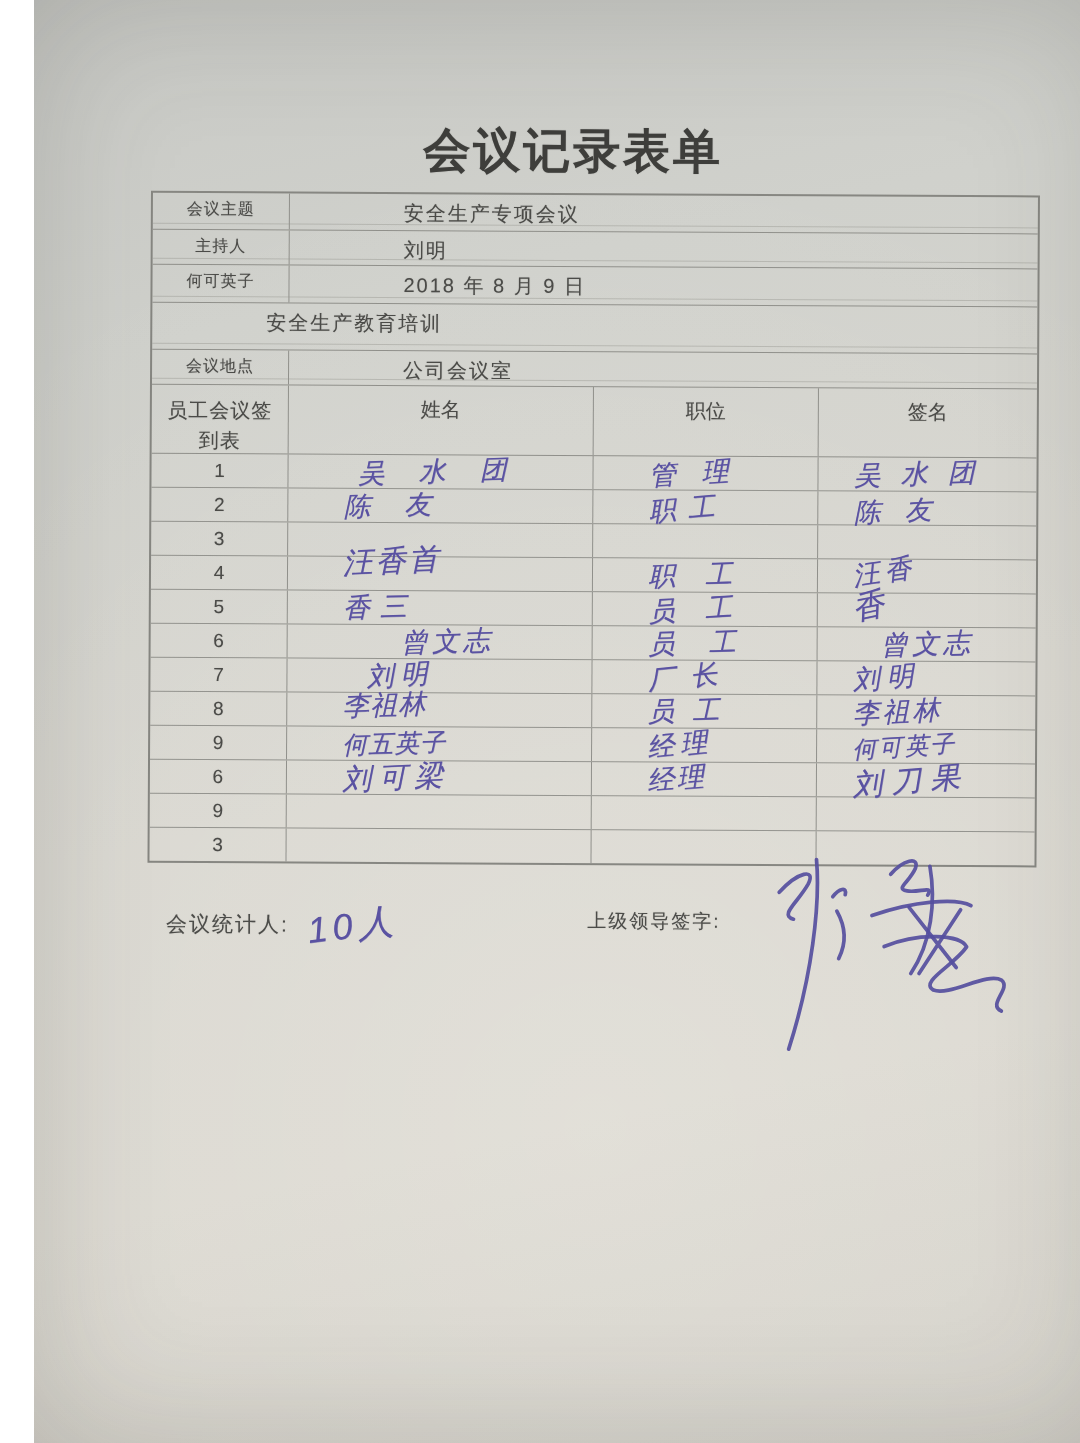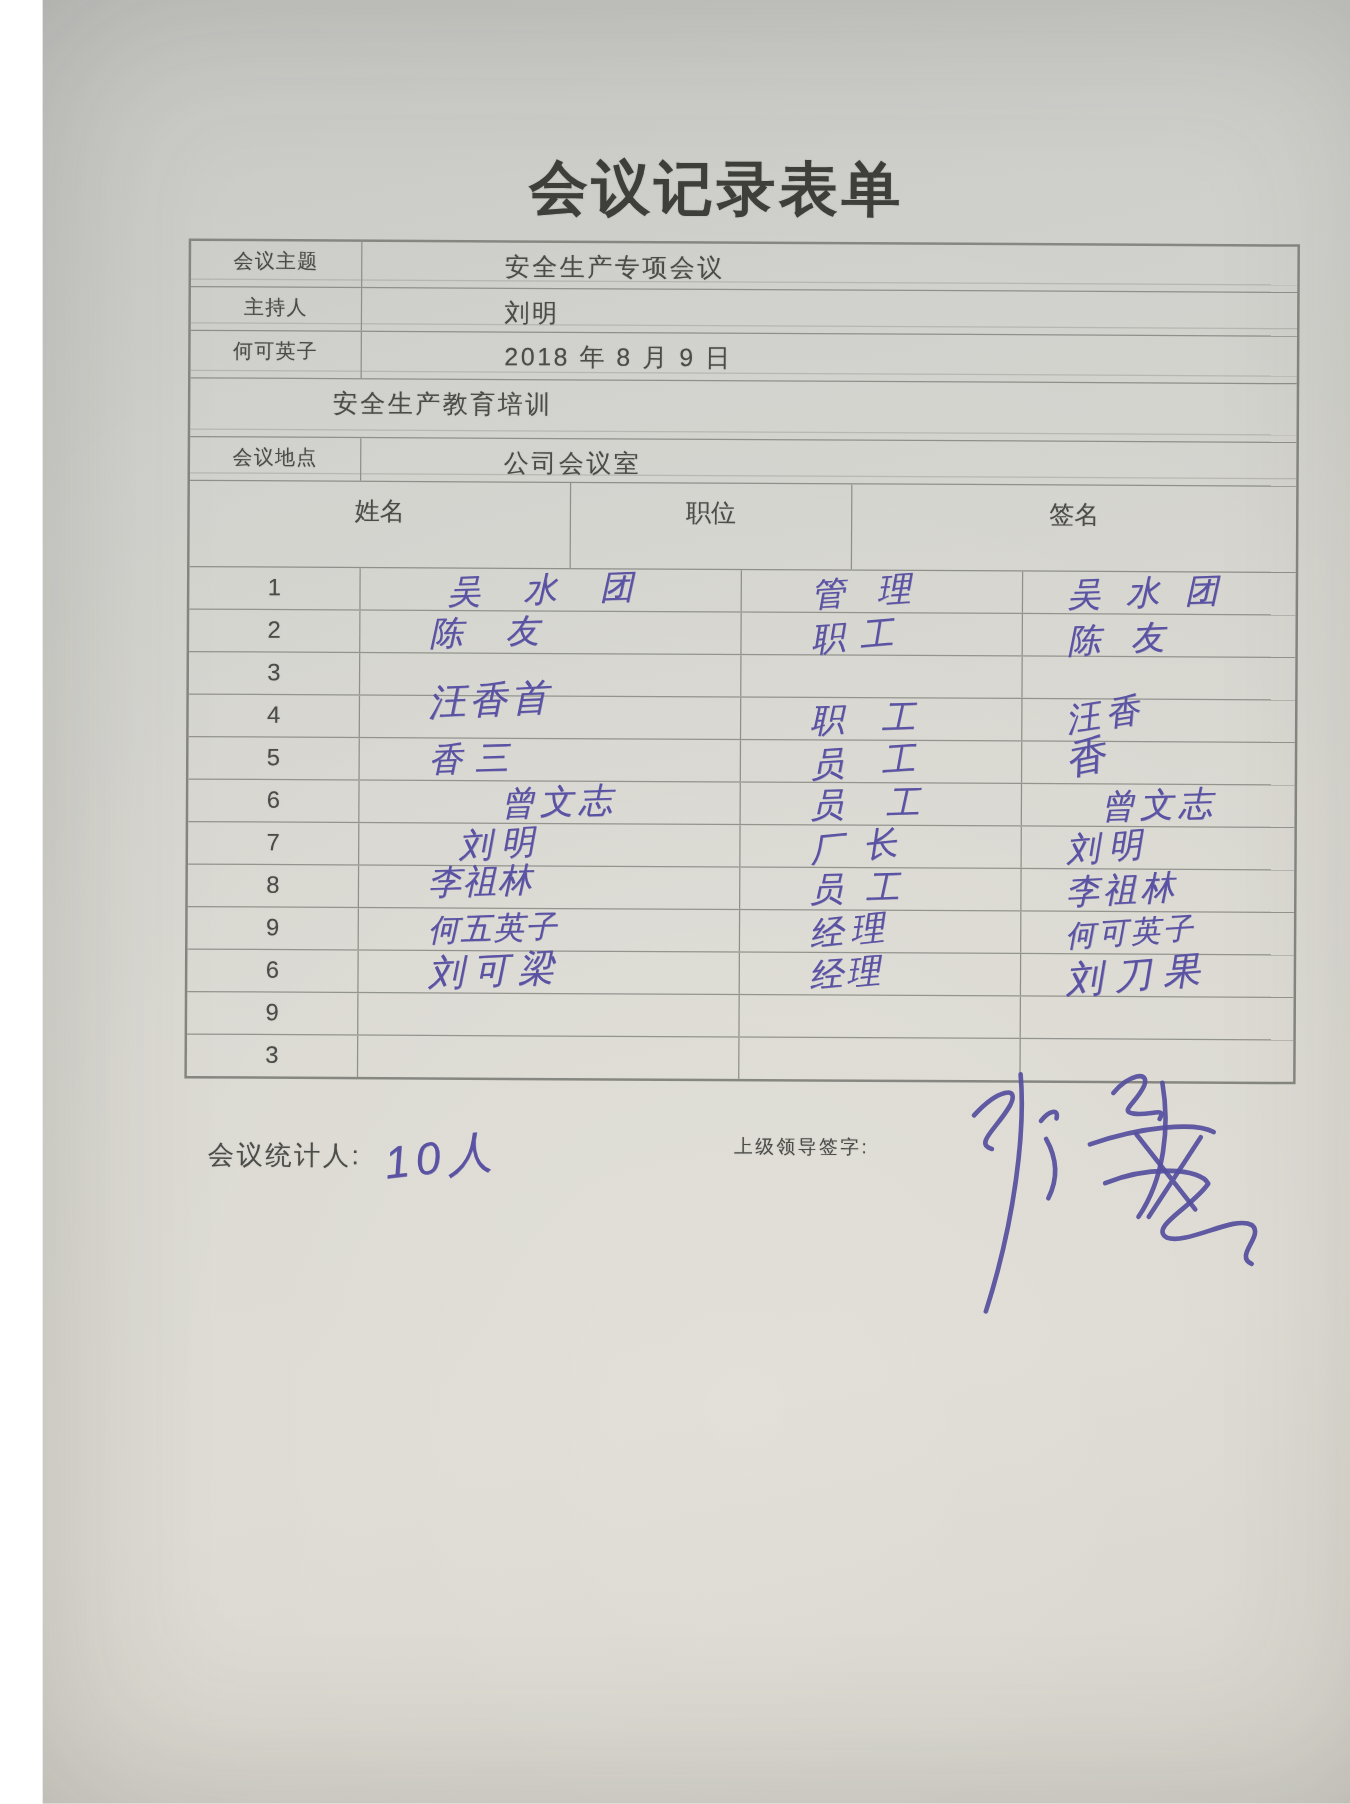--- a/index.html
+++ b/index.html
@@ -92,21 +92,21 @@
   div.sr:nth-of-type(9) .n .ink{letter-spacing:1px;font-size:25px;}
   div.sr:nth-of-type(9) .p .ink{letter-spacing:6px;transform:rotate(-6deg);}
   div.sr:nth-of-type(9) .s .ink{letter-spacing:2px;font-size:24px;transform:rotate(-4deg);}
   div.sr:nth-of-type(10) .n .ink{letter-spacing:7px;transform:rotate(-3deg);font-size:29px;}
   div.sr:nth-of-type(10) .p .ink{letter-spacing:3px;transform:rotate(-5deg);}
   div.sr:nth-of-type(10) .s .ink{letter-spacing:9px;transform:rotate(-5deg);font-size:30px;}
   
   .stats{position:absolute;left:137px;top:910px;font-size:21px;color:#4c4c49;letter-spacing:2px;
     text-shadow:0 0 1px rgba(75,75,72,0.35);}
   .stats .ink{font-size:36px;letter-spacing:5px;transform:rotate(-7deg);vertical-align:-6px;margin-left:18px;}
-  .leader{position:absolute;left:558px;top:908px;font-size:15px;color:#4c4c49;letter-spacing:2px;
+  .leader{position:absolute;left:558px;top:908px;font-size:19px;color:#4c4c49;letter-spacing:2px;
     text-shadow:0 0 1px rgba(75,75,72,0.35);}
   .bigsig{position:absolute;left:688px;top:840px;width:330px;height:220px;}
   .bigsig svg{width:100%;height:100%;}
   .bigsig path{fill:none;stroke:#554e9e;stroke-width:3.6;stroke-linecap:round;stroke-linejoin:round;opacity:0.92;}
 </style>
 </head>
 <body>
 
 <div class="stage">
   <div class="content">
@@ -136,20 +136,23 @@
             <div class="val">安全生产教育培训</div>
           </div>
 
           <div class="ir">
             <div class="lab">会议地点</div>
             <div class="val">公司会议室</div>
           </div>
         </div>
 
       <div class="sh">
+        <div class="c corner">
+          <div class="wrap">员工会议签到表</div>
+        </div>
         <div class="c col-name">姓名</div>
         <div class="c col-pos">职位</div>
         <div class="c col-sig">签名</div>
       </div>
 
       <div id="signin-rows">
 
           <div class="sr">
             <div class="num">1</div>
             <div class="cell n"><span class="ink">吴水团</span></div>

